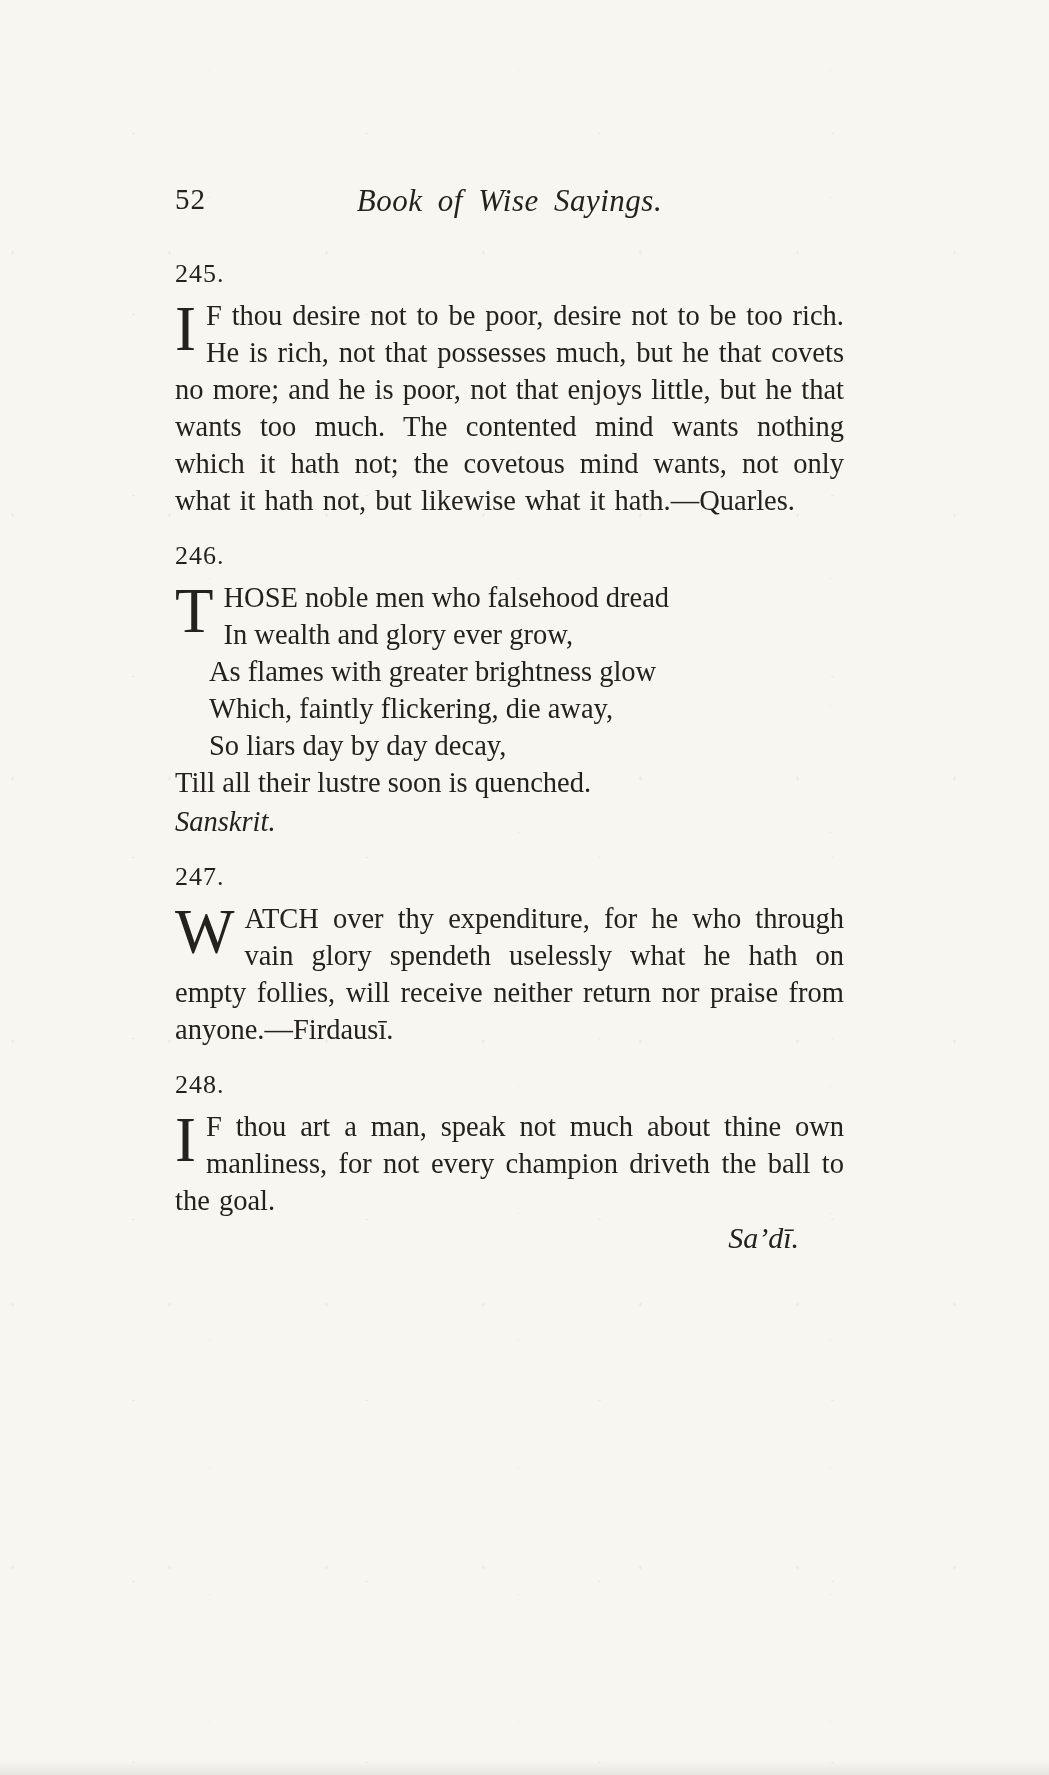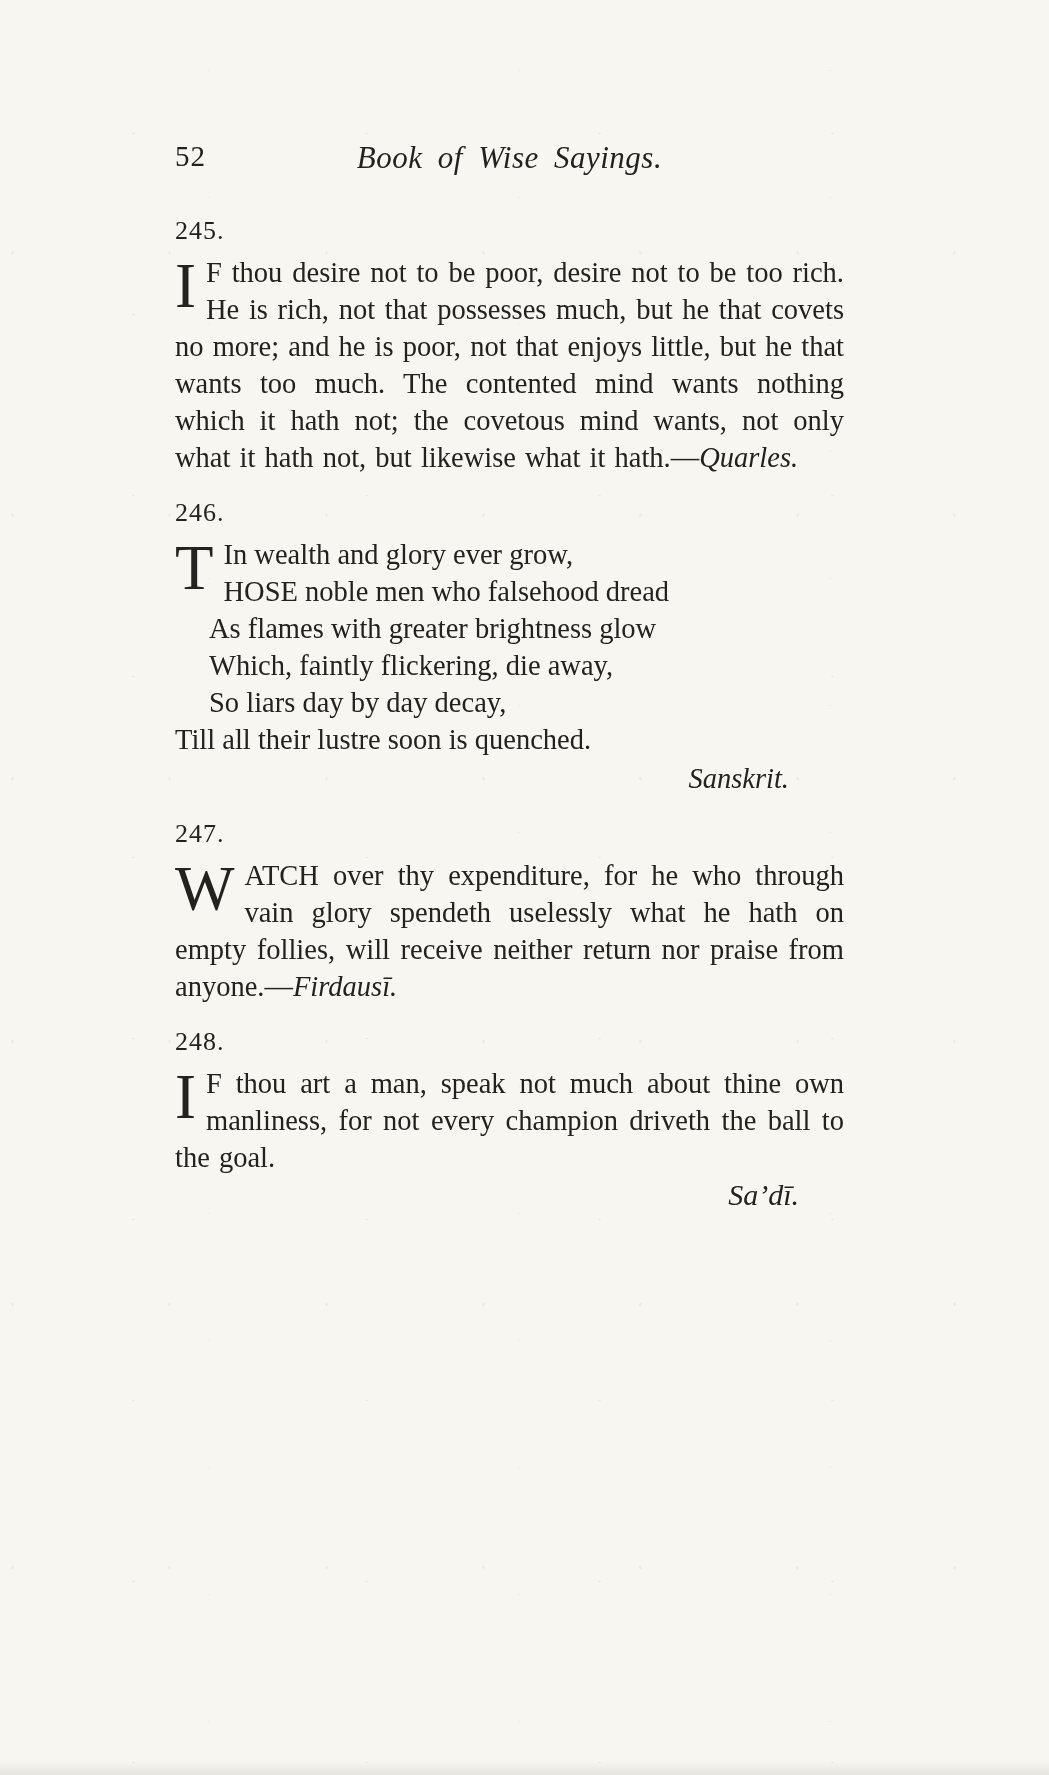--- a/index.html
+++ b/index.html
@@ -45,20 +45,21 @@
     font-size: 29px;
     letter-spacing: 1px;
   }
   .running-title {
     display: block;
     text-align: center;
     font-style: italic;
     font-size: 31px;
     word-spacing: 7px;
     letter-spacing: 0.5px;
+    margin-top: 43px;
   }
   .section-number {
     text-align: left;
     font-size: 26px;
     margin: 22px 0 8px 0;
     letter-spacing: 1px;
   }
   .prose {
     margin: 0;
     font-size: 28.5px;
@@ -66,38 +67,37 @@
     text-align: justify;
     word-spacing: 2px;
   }
   .dropcap {
     float: left;
     font-size: 63px;
     line-height: 58px;
     margin: 3px 10px 0 0;
   }
   .attribution-inline {
-    font-style: italic;
     word-spacing: 2px;
   }
   .poem {
     font-size: 28.5px;
     line-height: 37px;
   }
   .poem-line {
     white-space: nowrap;
   }
   .poem-line.indent {
     padding-left: 34px;
   }
   .poem-line.stanza-start {
     margin-top: 10px;
   }
   .poem-attribution {
-    text-align: right;
+    text-align: left;
     padding-right: 55px;
     font-style: italic;
     margin-top: 2px;
   }
   .sign-off {
     text-align: right;
     padding-right: 45px;
     font-style: italic;
     font-size: 30px;
     line-height: 37px;
@@ -120,22 +120,22 @@
 
   <section>
     <div class="section-number">245.</div>
     <p class="prose clearfix"><span class="dropcap">I</span><span>F thou desire not to be poor, desire not to be too rich.  He is rich, not that possesses much, but he that covets no more; and he is poor, not that enjoys little, but he that wants too much.   The contented mind wants nothing which it hath not; the covetous mind wants, not only what it hath not, but likewise what it hath.—</span><span class="attribution-inline">Quarles.</span></p>
   </section>
 
   <section>
     <div class="section-number">246.</div>
     <div class="poem clearfix">
       <span class="dropcap">T</span>
+      <div class="poem-line">HOSE noble men who falsehood dread</div>
       <div class="poem-line">In wealth and glory ever grow,</div>
-      <div class="poem-line">HOSE noble men who falsehood dread</div>
       <div class="poem-line indent">As flames with greater brightness glow</div>
       <div class="poem-line indent">Which, faintly flickering, die away,</div>
       <div class="poem-line indent">So liars day by day decay,</div>
       <div class="poem-line">Till all their lustre soon is quenched.</div>
       <div class="poem-attribution">Sanskrit.</div>
     </div>
   </section>
 
   <section>
     <div class="section-number">247.</div>

